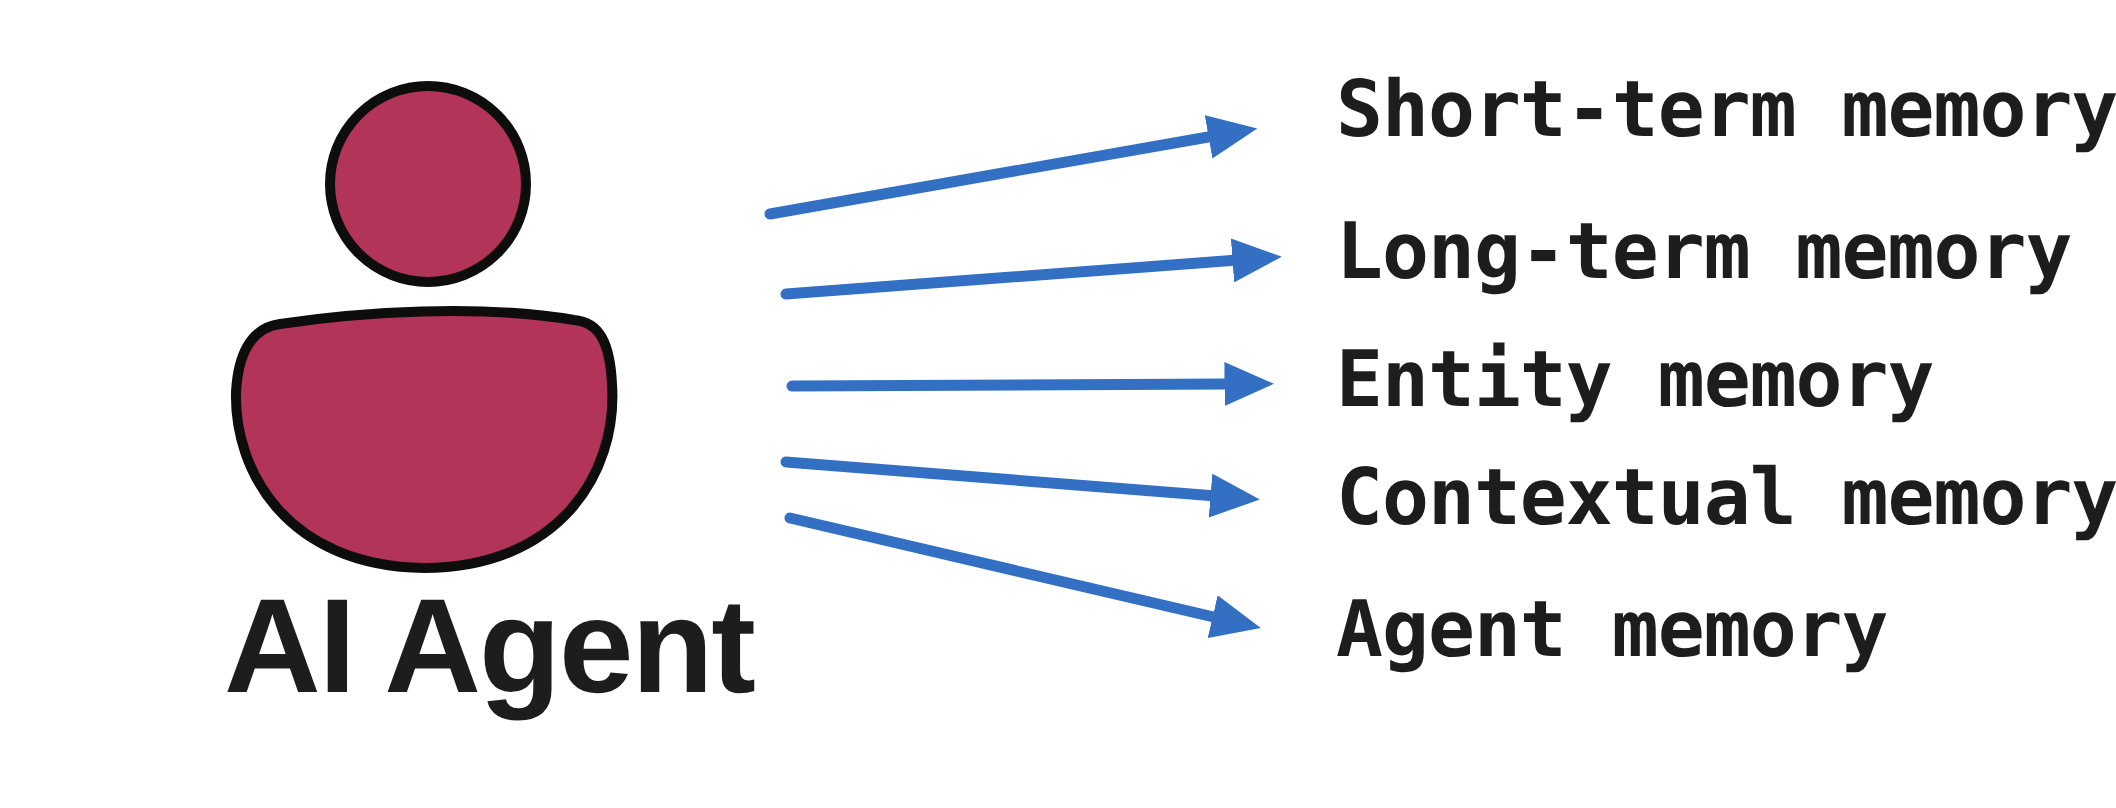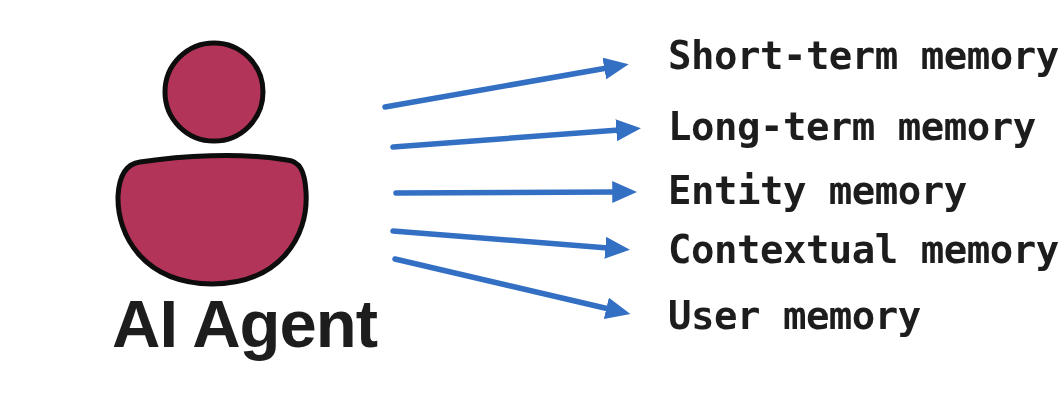--- a/index.html
+++ b/index.html
@@ -82,15 +82,15 @@
     <line class="arrow-line" x1="393" y1="231" x2="608" y2="248" marker-end="url(#ah)"></line>
     <line class="arrow-line" x1="395" y1="259" x2="609" y2="309" marker-end="url(#ah)"></line>
   </svg>
 
   <div class="agent-label">AI Agent</div>
 
   <div class="memory-label" style="top:38px">Short-term memory</div>
   <div class="memory-label" style="top:109px">Long-term memory</div>
   <div class="memory-label" style="top:232px">Contextual memory</div>
   <div class="memory-label" style="top:173px">Entity memory</div>
-  <div class="memory-label" style="top:298px">User memory</div>
+  <div class="memory-label" style="top:298px">Agent memory</div>
 
 </div>
 
 </body></html>

